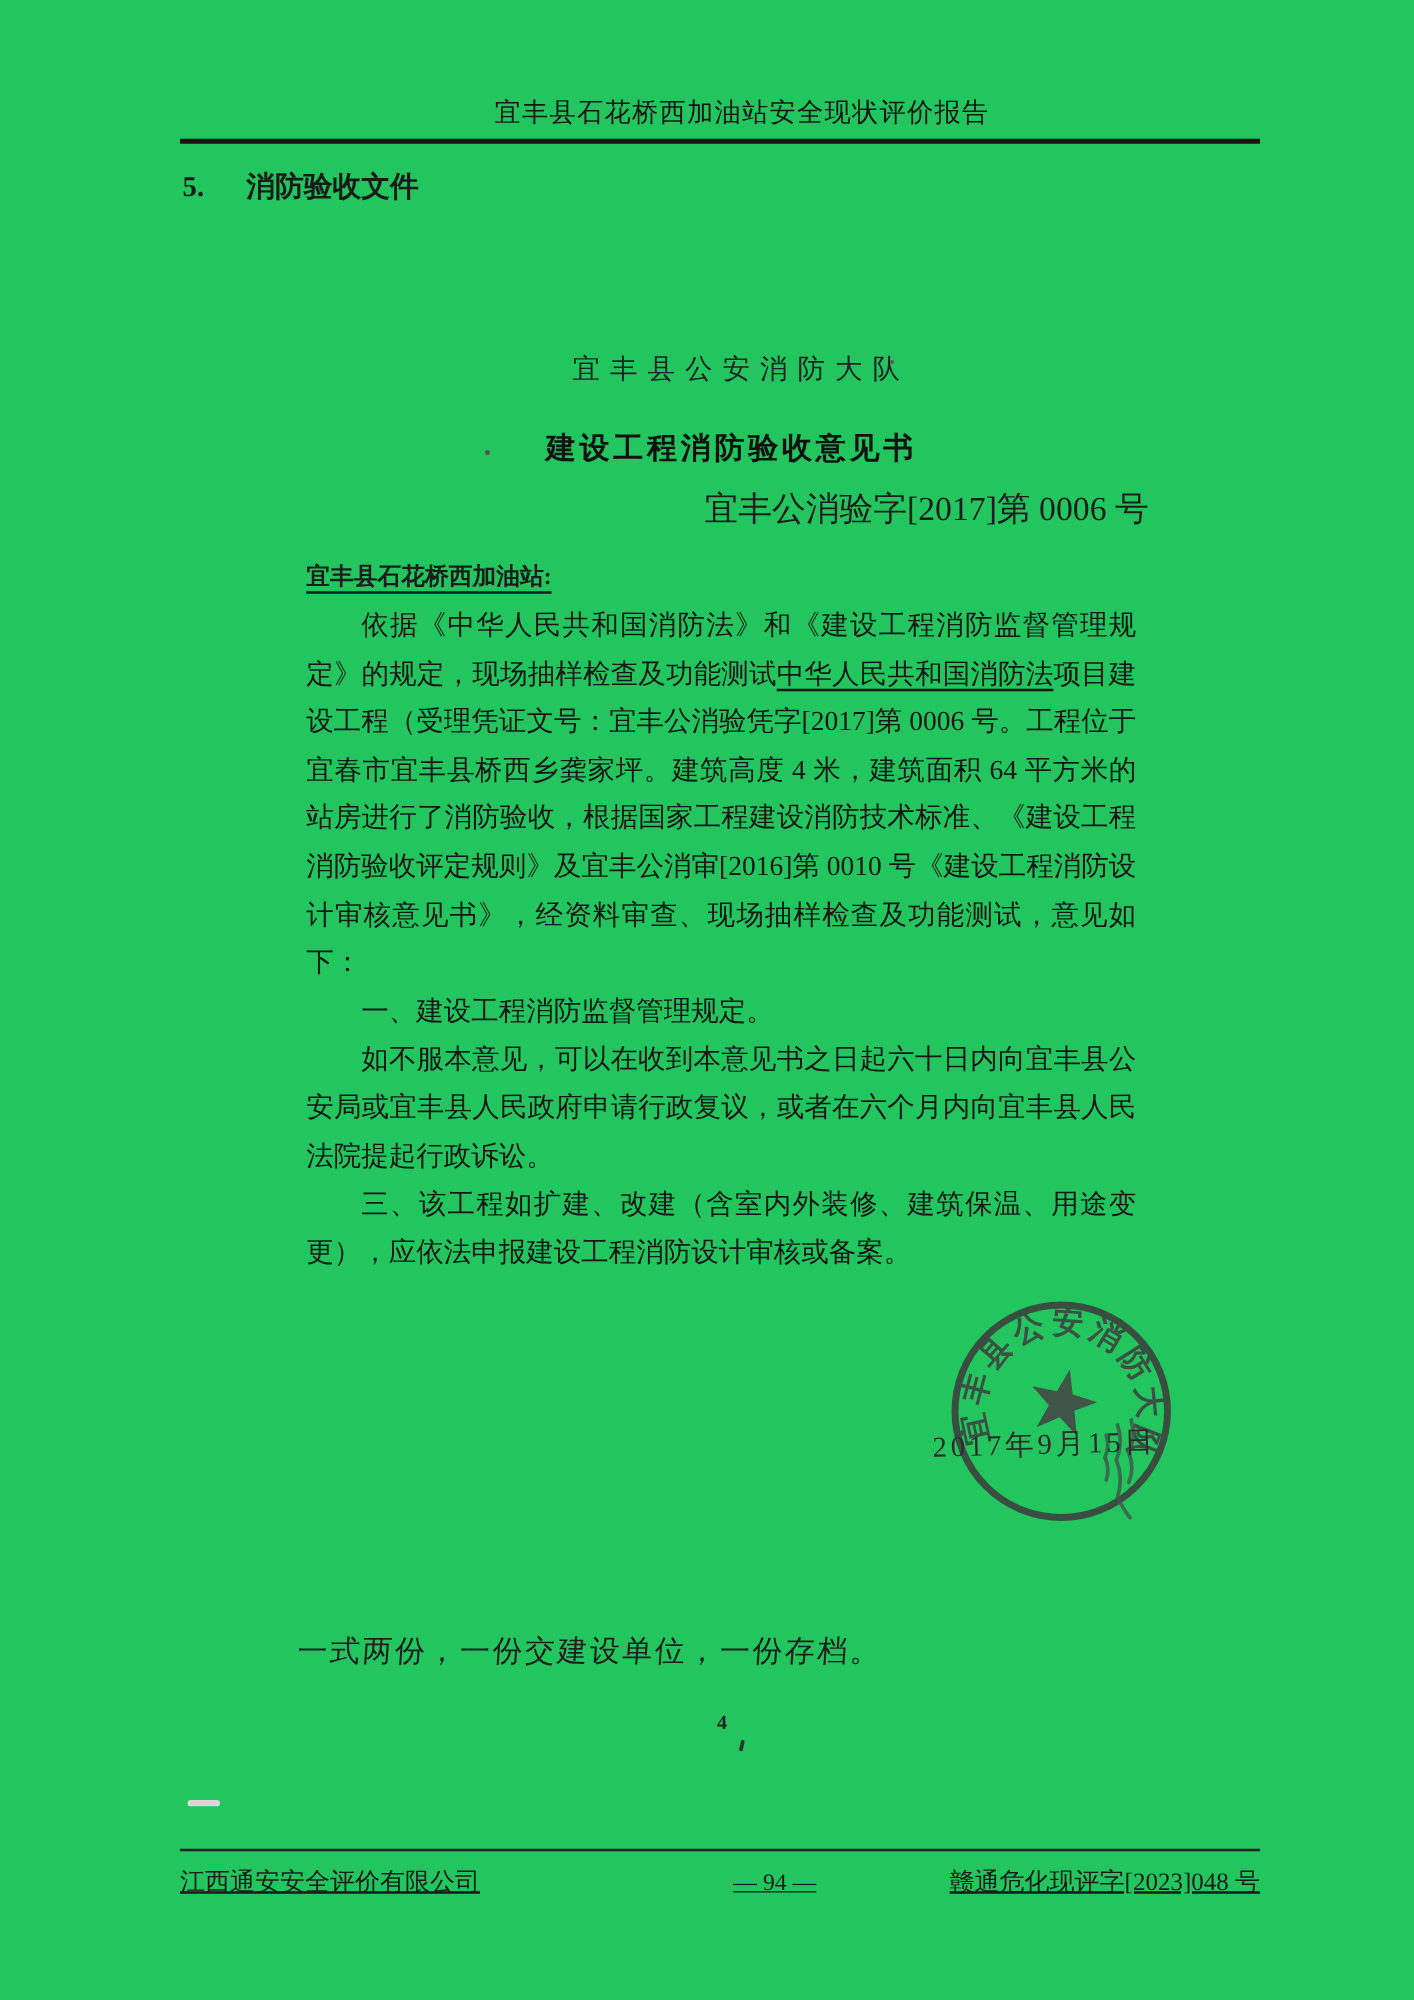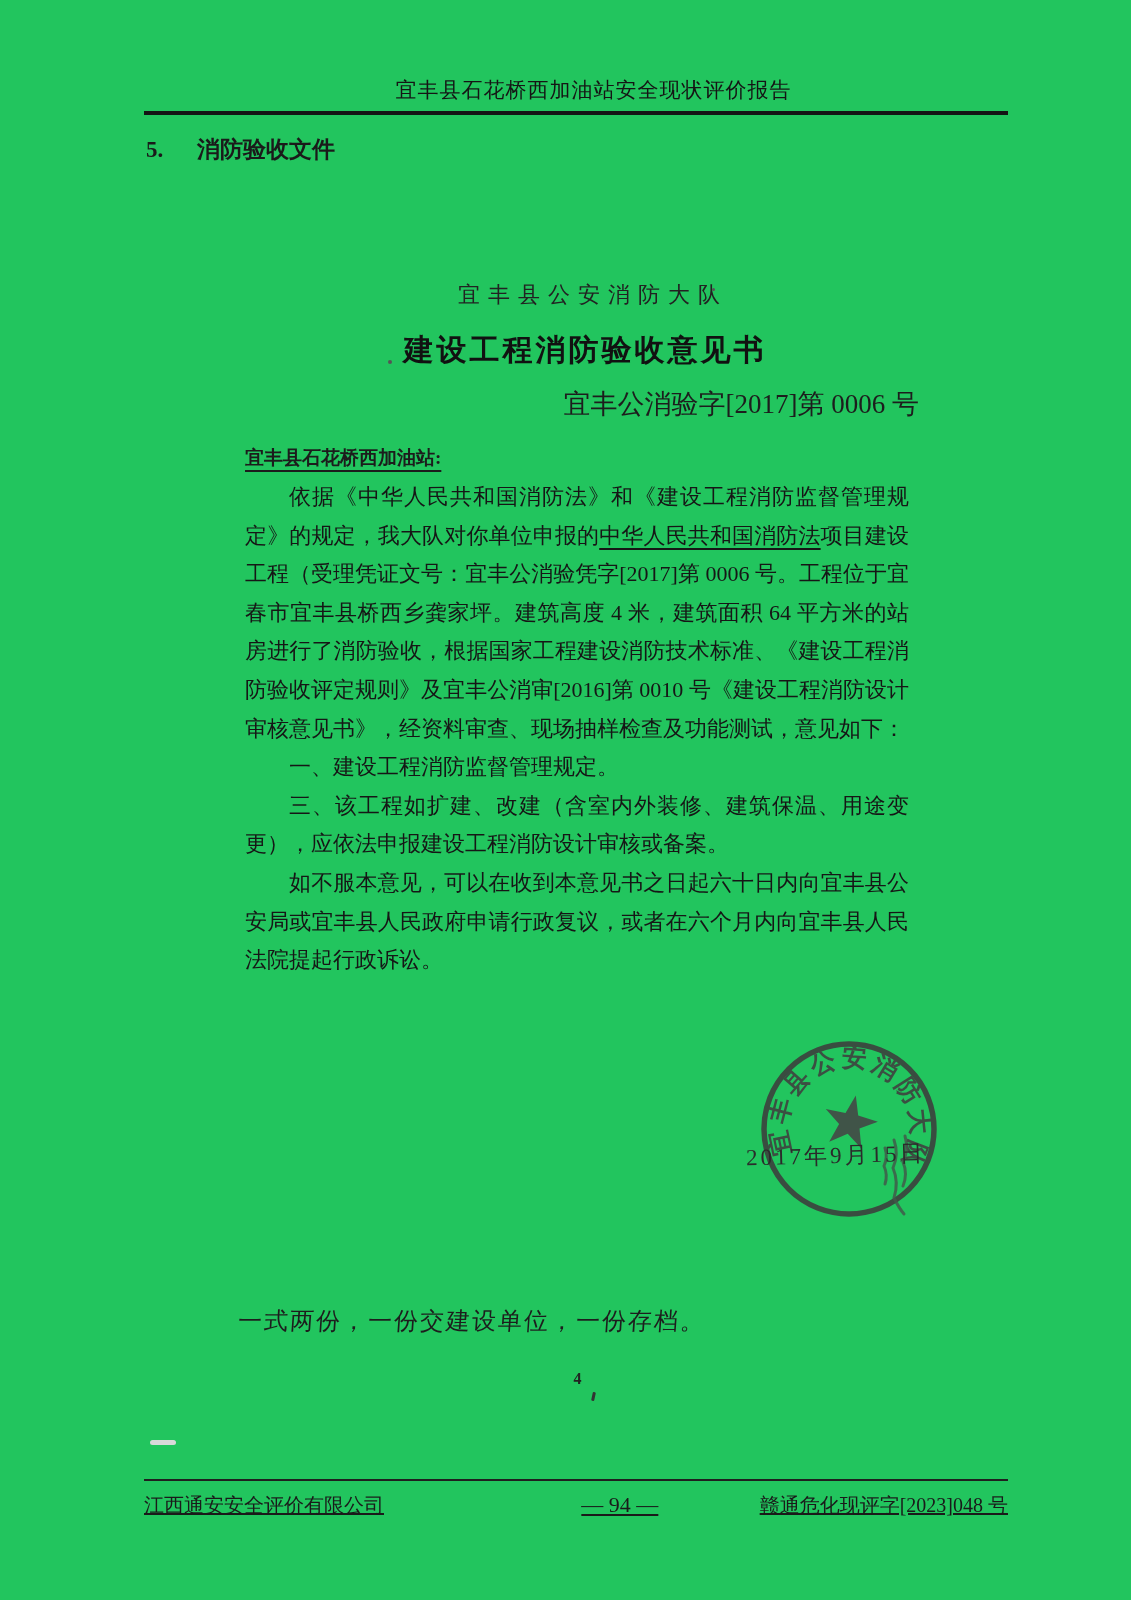--- a/index.html
+++ b/index.html
@@ -32,23 +32,23 @@
   
   .doc{
     position:absolute;left:245px;top:280px;width:664px;
   }
   .letterhead{
     text-align:center;font-size:22px;letter-spacing:8px;
     transform:translateX(16px);
     color:#222;
   }
   .doc-title{
-    margin-top:20px;text-align:center;
+    margin-top:32px;text-align:center;
     font-family:Liberation Serif, serif;
-    font-weight:700;font-size:30px;letter-spacing:3px;
+    font-weight:700;font-size:24px;letter-spacing:3px;
     transform:translateX(8px);
     color:#111;
   }
   .doc-number{
     margin-top:15px;text-align:right;font-size:27px;
     transform:translateX(10px);
     color:#1d1d1d;
   }
   .addressee{
     margin-top:23px;font-size:19px;font-weight:600;
@@ -98,21 +98,21 @@
   
   .footer-rule{
     position:absolute;top:1479px;left:144px;width:864px;height:2px;
     background:#1f1f1f;
   }
   .footer{
     position:absolute;top:1492px;left:144px;width:864px;
     display:flex;justify-content:space-between;align-items:baseline;
     font-size:20px;color:#1a1a1a;text-decoration:underline;
   }
-  .footer .center{font-size:22px;transform:translateX(48px);}
+  .footer .center{font-size:19px;transform:translateX(48px);}
   
   .speck{position:absolute;background:#555;border-radius:50%;}
   .speck.s1{left:388px;top:360px;width:4px;height:4px;}
   .speck.s2{left:712px;top:288px;width:3px;height:3px;}
   .speck.s3{left:592px;top:1392px;width:3px;height:9px;background:#333;border-radius:1px;transform:rotate(12deg);}
   .speck.s4{left:150px;top:1440px;width:26px;height:5px;background:#d9d9d9;border-radius:3px;}
 </style>
 </head>
 <body>
 
@@ -127,24 +127,24 @@
   </div>
 
   <div class="doc">
     <div class="letterhead">宜丰县公安消防大队</div>
     <div class="doc-title">建设工程消防验收意见书</div>
     <div class="doc-number">宜丰公消验字[2017]第 0006 号</div>
     <div class="addressee">
       <span class="u">宜丰县石花桥西加油站:</span>
     </div>
     <div class="doc-body" id="doc-body">
-        <p class="indent"><span>依据《中华人民共和国消防法》和《建设工程消防监督管理规定》的规定，我大队对你单位申报的</span><span class="u">中华人民共和国消防法</span><span>项目建设工程（受理凭证文号：宜丰公消验凭字[2017]第 0006 号。工程位于宜春市宜丰县桥西乡龚家坪。建筑高度 4 米，建筑面积 64 平方米的站房进行了消防验收，根据国家工程建设消防技术标准、《建设工程消防验收评定规则》及宜丰公消审[2016]第 0010 号《建设工程消防设计审核意见书》，经资料审查、现场抽样检查及功能测试，意见如下：</span></p>
+        <p class="indent"><span>依据《中华人民共和国消防法》和《建设工程消防监督管理规定》的规定，现场抽样检查及功能测试</span><span class="u">中华人民共和国消防法</span><span>项目建设工程（受理凭证文号：宜丰公消验凭字[2017]第 0006 号。工程位于宜春市宜丰县桥西乡龚家坪。建筑高度 4 米，建筑面积 64 平方米的站房进行了消防验收，根据国家工程建设消防技术标准、《建设工程消防验收评定规则》及宜丰公消审[2016]第 0010 号《建设工程消防设计审核意见书》，经资料审查、现场抽样检查及功能测试，意见如下：</span></p>
         <p class="indent"><span>一、建设工程消防监督管理规定。</span></p>
+        <p class="indent"><span>如不服本意见，可以在收到本意见书之日起六十日内向宜丰县公安局或宜丰县人民政府申请行政复议，或者在六个月内向宜丰县人民法院提起行政诉讼。</span></p>
         <p class="indent"><span>三、该工程如扩建、改建（含室内外装修、建筑保温、用途变更），应依法申报建设工程消防设计审核或备案。</span></p>
-        <p class="indent"><span>如不服本意见，可以在收到本意见书之日起六十日内向宜丰县公安局或宜丰县人民政府申请行政复议，或者在六个月内向宜丰县人民法院提起行政诉讼。</span></p>
       </div>
   </div>
 
   <svg class="stamp" viewBox="0 0 230 230" xmlns="http://www.w3.org/2000/svg">
     <circle cx="115" cy="115" r="85" fill="none" stroke="#3d3d3d" stroke-width="5.5"></circle>
     <path id="ringTextPath" d="M 59,141 A 62,62 0 1 1 171,141" fill="none"></path>
     <text font-size="25" fill="#3f3f3f" font-family="Liberation Serif, DejaVu Serif, serif" font-weight="600">
       <textPath href="#ringTextPath" startOffset="2" textLength="255" lengthAdjust="spacing">宜丰县公安消防大队</textPath>
     </text>
     <path d="M121.8,81.6 L124.2,101.6 L143.9,107.8 L125.5,114.5 L127.4,134.6 L113.7,119.8 L95.2,127.7 L105.1,110.1 L91.8,95.0 L111.5,99.0 Z" fill="#454545"></path>

